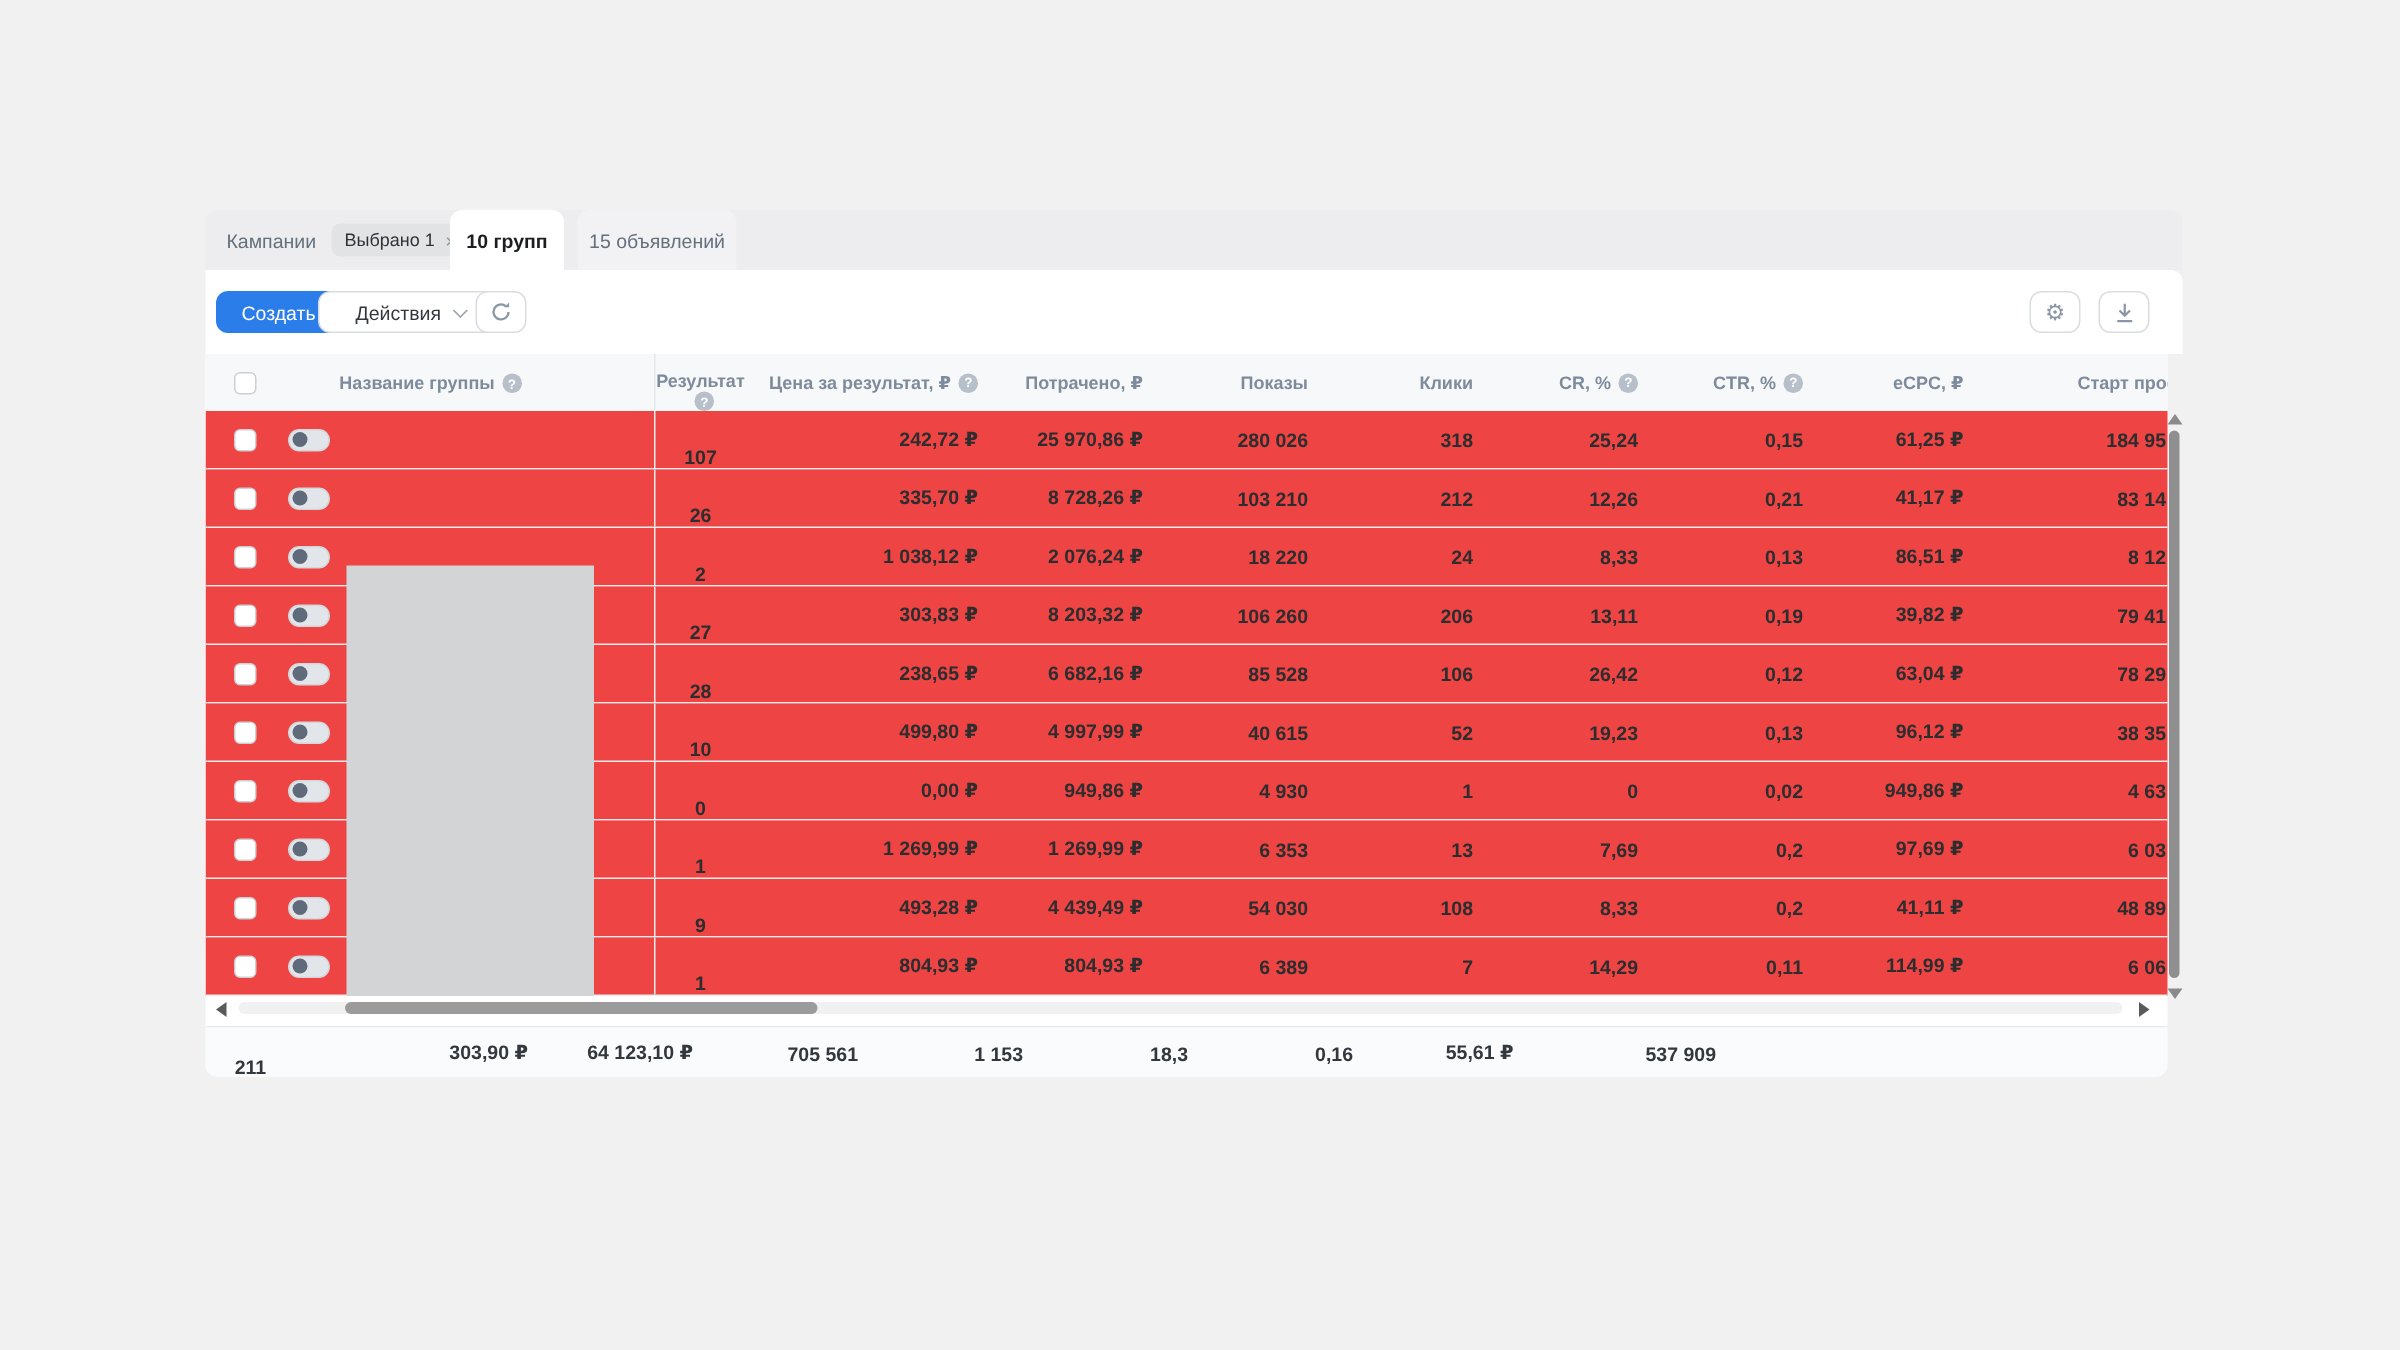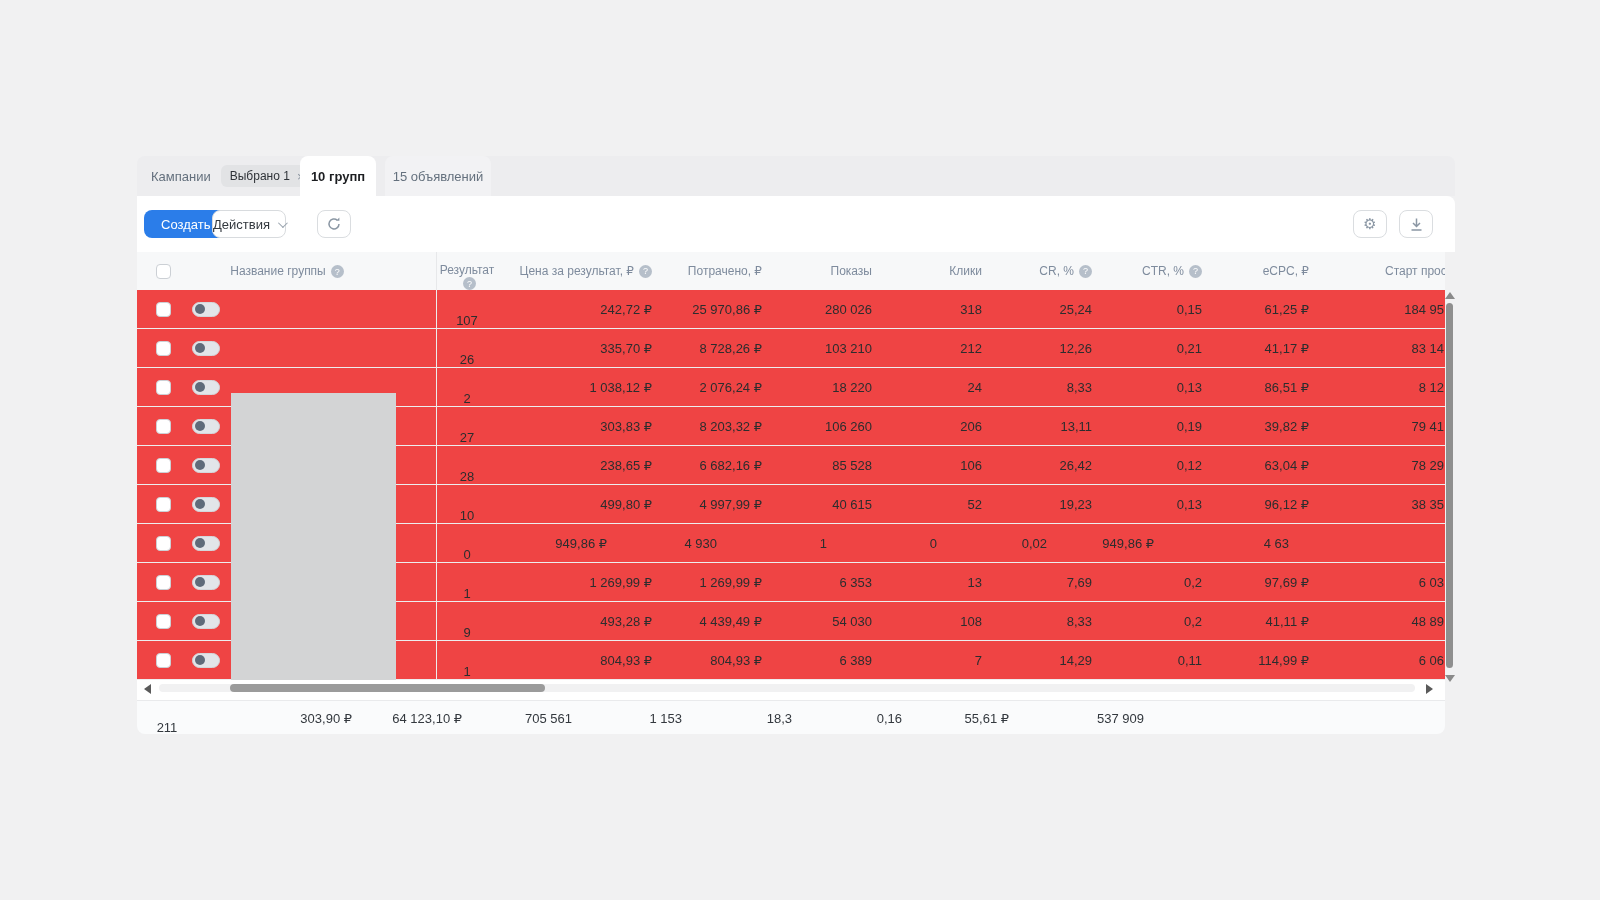--- a/index.html
+++ b/index.html
@@ -1,43 +1,43 @@
 <!DOCTYPE html>
 <html><head>
 <meta charset="utf-8">
 <style>
   * { margin:0; padding:0; box-sizing:border-box; }
   html,body { width:1600px; height:900px; }
   body { font-family:"Liberation Sans","DejaVu Sans",sans-serif; background:#f1f1f2; position:relative; overflow:hidden; }
 
-  .panel { position:absolute; left:137px; top:156px; width:1318px; height:578px; }
+  .panel { position:absolute; left:137px; top:140px; width:1318px; height:578px; }
 
   
   .tabbar { position:absolute; top:0; left:0; right:0; height:40px; background:#ededef; border-radius:8px 8px 0 0; }
   .tab { position:absolute; top:0; height:40px; display:flex; align-items:center; font-size:13px; color:#64707d; cursor:pointer; }
   .tab-campaigns { left:0; padding:0 10px 0 14px; gap:10px; }
   .badge { display:inline-flex; align-items:center; gap:7px; background:#e2e3e5; border-radius:6px; padding:4px 9px; font-size:12px; color:#2f3338; }
   .badge-x { color:#8b95a0; font-size:13px; line-height:1; cursor:pointer; }
   .tab-groups { left:163px; width:76px; justify-content:center; background:#ffffff; border-radius:8px 8px 0 0; color:#1c1e21; font-weight:bold; }
   .tab-ads { left:248px; width:106px; justify-content:center; background:#f2f2f4; border-radius:8px 8px 0 0; }
 
   
   .toolbar { position:absolute; top:40px; left:0; right:0; height:56px; background:#fff; border-radius:0 8px 0 0; }
   .btn { position:absolute; top:14px; height:28px; display:flex; align-items:center; justify-content:center; font-size:13px; border-radius:8px; cursor:pointer; }
   .btn-create { left:7px; padding:0 17px; background:#2b7de9; color:#fff; }
-  .btn-actions { left:75px; padding:0 0; background:#fff; border:1px solid #d8dbde; color:#33383e; gap:8px; }
+  .btn-actions { left:75px; padding:0 24px; background:#fff; border:1px solid #d8dbde; color:#33383e; gap:8px; }
   .chev { width:7px; height:7px; border-right:1.5px solid #98a2ad; border-bottom:1.5px solid #98a2ad; transform:rotate(45deg) translateY(-2px); }
   .btn-icon { width:34px; background:#fff; border:1px solid #dadde0; color:#8b97a4; }
   .btn-refresh { left:180px; }
   .btn-gear { left:1216px; font-size:15px; }
   .btn-download { left:1262px; }
 
   
   .table-wrap { position:absolute; top:96px; left:0; width:1308px; height:428px; overflow:hidden; background:#fff; }
-  .thead, .trow, .tfoot-grid { display:flex; width:1375px; }
+  .thead, .trow, .tfoot-grid { display:flex; width:1375px;font-weight:bold; }
   .thead { height:38px; background:#f7f8f9; align-items:center; font-size:12px; color:#7e8b9d; }
   .fixed-cell { width:300px; flex:none; position:relative; height:100%; display:flex; align-items:center; padding-left:19px; border-right:1px solid #eceded; }
   .thead .fixed-cell { border-right:1px solid #e7e8ea; }
   .name-label { position:absolute; left:0; width:300px; text-align:center; }
   .cell { flex:none; text-align:right; padding-right:13px; display:flex; align-items:center; justify-content:flex-end; height:100%; white-space:nowrap; }
   .col-result { width:73px;flex-direction:column; }
   .col-price  { width:155px; }
   .col-spent  { width:110px; }
   .col-shows  { width:110px; }
   .col-clicks { width:110px; }
@@ -258,20 +258,21 @@
           <div class="cell col-start">38 35</div>
         </div>
         <div class="trow">
           <div class="fixed-cell">
             <span class="cb"></span>
             <span class="toggle">
               <span class="knob"></span>
             </span>
           </div>
           <div class="cell col-result">0</div>
+          <div class="cell col-price">0,00 ₽</div>
           <div class="cell col-spent">949,86 ₽</div>
           <div class="cell col-shows">4 930</div>
           <div class="cell col-clicks">1</div>
           <div class="cell col-cr">0</div>
           <div class="cell col-ctr">0,02</div>
           <div class="cell col-ecpc">949,86 ₽</div>
           <div class="cell col-start">4 63</div>
         </div>
         <div class="trow">
           <div class="fixed-cell">

